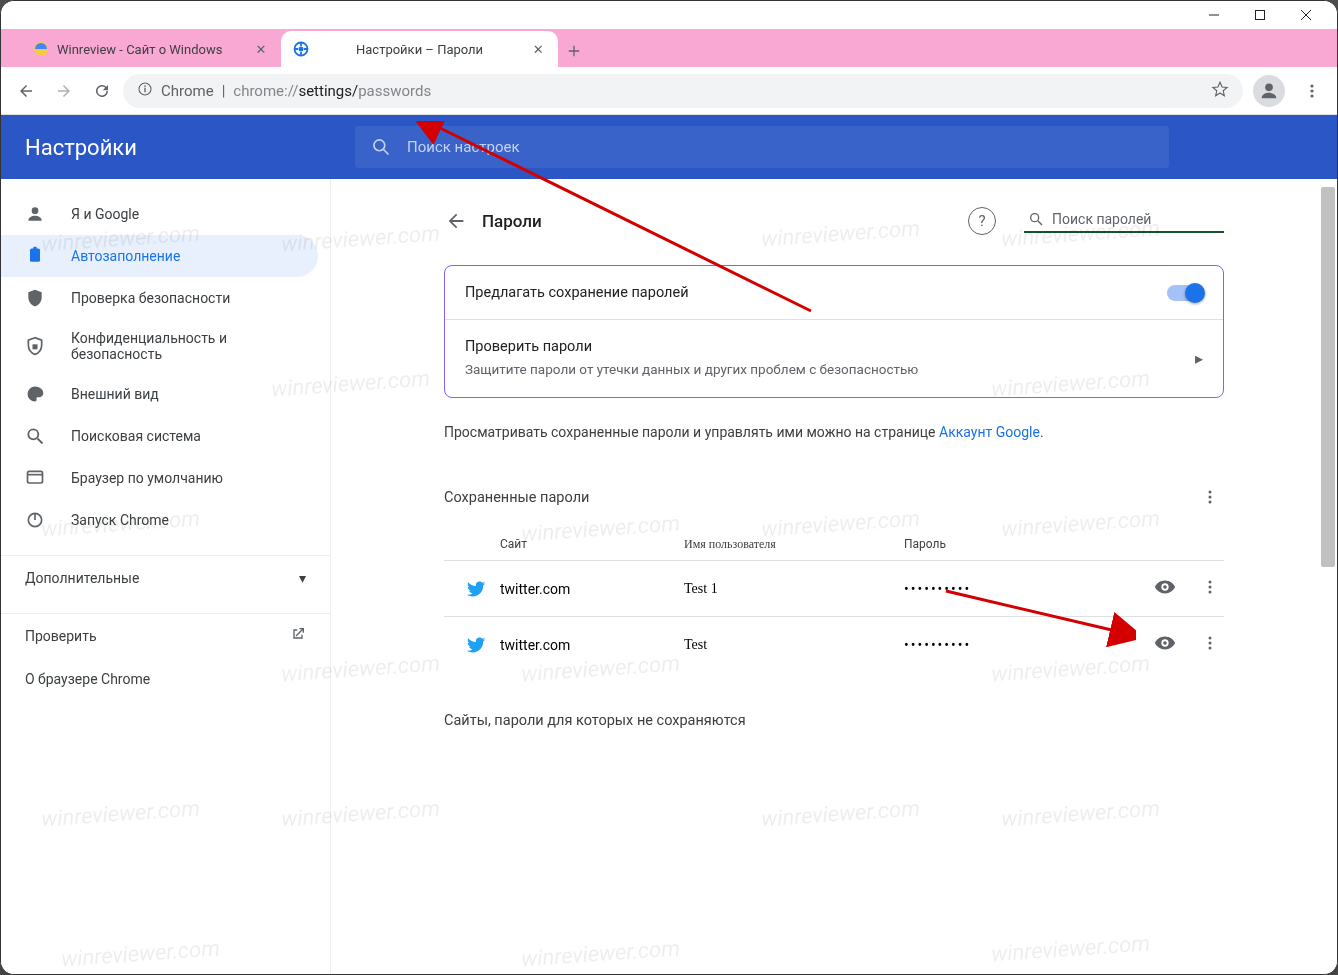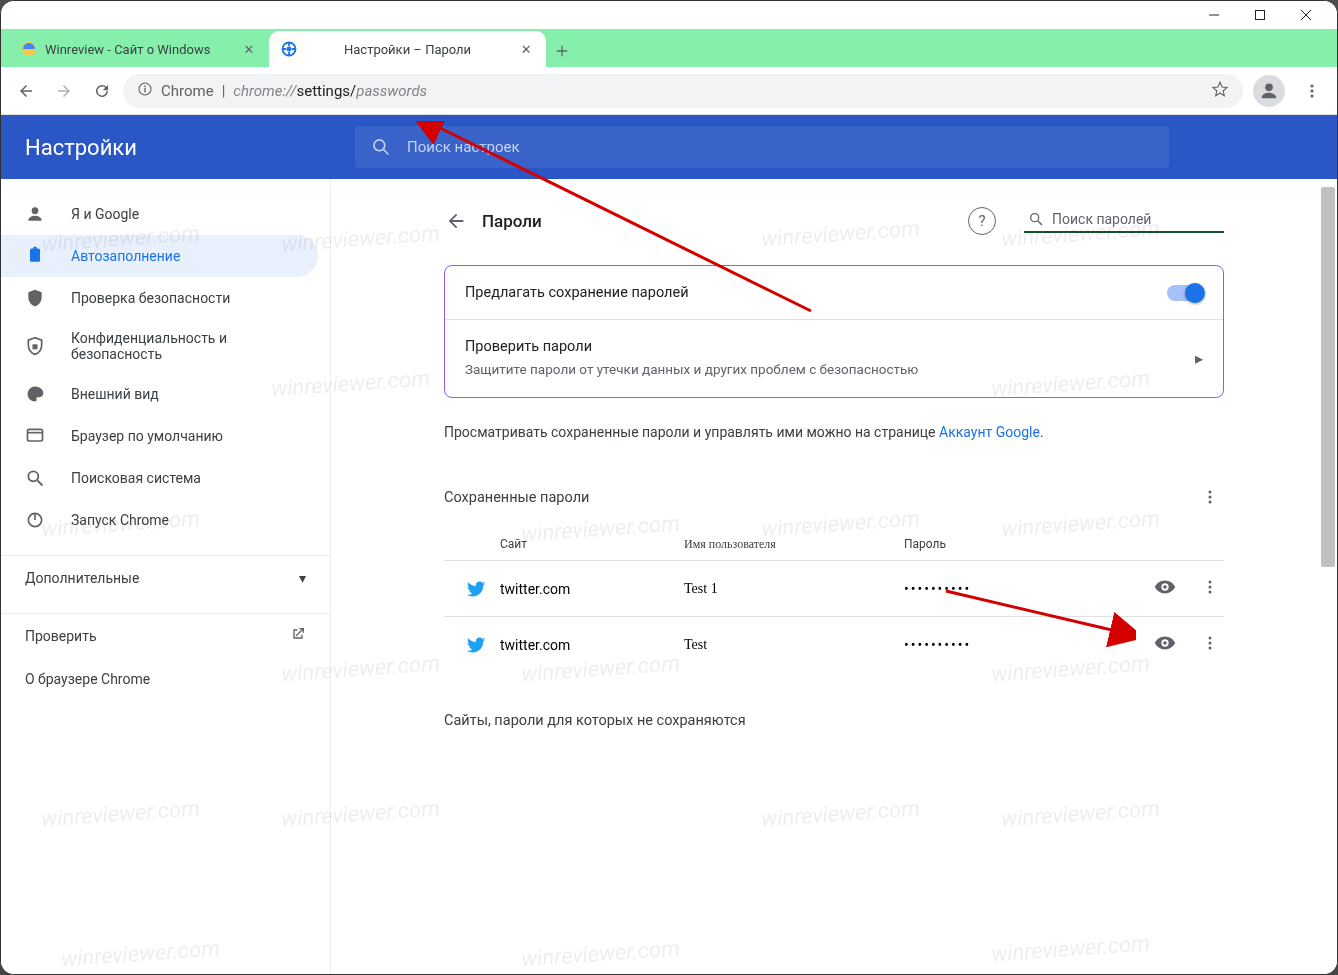--- a/index.html
+++ b/index.html
@@ -5,35 +5,35 @@
 * { margin:0; padding:0; box-sizing:border-box; font-family:"Segoe UI", Roboto, Arial, sans-serif; }
 body { background:#555; display:flex; justify-content:center; align-items:flex-start; }
 .window { width:1338px; height:975px; background:#fff; border-radius:14px; overflow:hidden; position:relative; box-shadow:0 10px 40px rgba(0,0,0,.5); border:1px solid #333; }
 
 
 .titlebar { height:28px; background:#fff; display:flex; justify-content:flex-end; align-items:center; padding-right:8px; }
 .tbtn { width:46px; height:28px; display:flex; align-items:center; justify-content:center; color:#222; font-size:14px; }
 .tbtn svg { width:12px; height:12px; }
 
 
-.tabstrip { height:38px; background:#86efac; display:flex; align-items:flex-end; padding-left:8px; }
+.tabstrip { height:38px; background:#f9a8d4; display:flex; align-items:flex-end; padding-left:20px; }
 .tab { height:36px; display:flex; align-items:center; padding:0 12px; font-size:13px; color:#3c4043; min-width:260px; gap:8px; position:relative; }
 .tab.active { background:#fff; border-top-left-radius:10px; border-top-right-radius:10px;gap:47px; }
 .tab .favicon { width:16px; height:16px; display:inline-flex; align-items:center; justify-content:center; }
 .tab-close { margin-left:auto; width:16px; height:16px; display:flex; align-items:center; justify-content:center; color:#5f6368; }
 .newtab { width:32px; height:32px; display:flex; align-items:center; justify-content:center; color:#5f6368; }
 
 
 .toolbar { height:48px; background:#fff; display:flex; align-items:center; padding:0 8px; border-bottom:1px solid #e0e0e0; gap:4px; }
 .navbtn { width:34px; height:34px; display:flex; align-items:center; justify-content:center; border-radius:50%; color:#5f6368; }
 .navbtn.disabled { color:#b0b0b0; }
 .omnibox { flex:1; height:34px; background:#f1f3f4; border-radius:17px; display:flex; align-items:center; padding:0 14px; font-size:15px; color:#202124; gap:8px;justify-content:space-between; }
 .omnibox .lock { color:#5f6368; }
 .omnibox .source { color:#5f6368; }
-.omnibox .path-grey { color:#80868b;font-style:italic; }
+.omnibox .path-grey { color:#80868b; }
 .star { margin-left:auto; color:#5f6368; }
 .avatar { width:32px; height:32px; border-radius:50%; background:#dadce0; display:flex; align-items:center; justify-content:center; color:#5f6368; margin:0 6px; }
 .menu3 { width:34px; height:34px; display:flex; align-items:center; justify-content:center; color:#5f6368; }
 
 
 .bluebar { height:64px; background:#2a56c6; display:flex; align-items:center; padding:0 24px; gap:20px; }
 .bluebar .brand { color:#fff; font-size:22px; width:310px; }
 .searchbox { flex:1; height:42px; background:#3a63c9; border-radius:3px; display:flex; align-items:center; padding:0 16px; color:#c5d3f0; font-size:15px; gap:16px; max-width:814px; }
 
 
@@ -247,34 +247,34 @@
           <span class="nicon">
             <svg width="20" height="20" viewBox="0 0 24 24">
               <path d="M12 3a9 9 0 1 0 0 18c1 0 2-.8 2-2 0-.6-.3-1-.3-1.6 0-1 .8-1.4 1.8-1.4H17a5 5 0 0 0 5-5c0-4.4-4.5-8-10-8z" fill="currentColor"></path>
             </svg>
           </span>
           <span class="lbl">Внешний вид</span>
         </div>
       <div class="navitem">
           <span class="nicon">
             <svg width="20" height="20" viewBox="0 0 24 24">
+              <circle cx="10" cy="10" r="6" fill="none" stroke="currentColor" stroke-width="2.2"></circle>
+              <line x1="15" y1="15" x2="21" y2="21" stroke="currentColor" stroke-width="2.2"></line>
+            </svg>
+          </span>
+          <span class="lbl">Поисковая система</span>
+        </div>
+      <div class="navitem">
+          <span class="nicon">
+            <svg width="20" height="20" viewBox="0 0 24 24">
               <rect x="3" y="4" width="18" height="14" rx="2" fill="none" stroke="currentColor" stroke-width="2"></rect>
               <line x1="3" y1="8" x2="21" y2="8" stroke="currentColor" stroke-width="2"></line>
             </svg>
           </span>
           <span class="lbl">Браузер по умолчанию</span>
-        </div>
-      <div class="navitem">
-          <span class="nicon">
-            <svg width="20" height="20" viewBox="0 0 24 24">
-              <circle cx="10" cy="10" r="6" fill="none" stroke="currentColor" stroke-width="2.2"></circle>
-              <line x1="15" y1="15" x2="21" y2="21" stroke="currentColor" stroke-width="2.2"></line>
-            </svg>
-          </span>
-          <span class="lbl">Поисковая система</span>
         </div>
       <div class="navitem">
           <span class="nicon">
             <svg width="20" height="20" viewBox="0 0 24 24">
               <circle cx="12" cy="12" r="8" fill="none" stroke="currentColor" stroke-width="2"></circle>
               <line x1="12" y1="4" x2="12" y2="12" stroke="currentColor" stroke-width="2"></line>
             </svg>
           </span>
           <span class="lbl">Запуск Chrome</span>
         </div>

